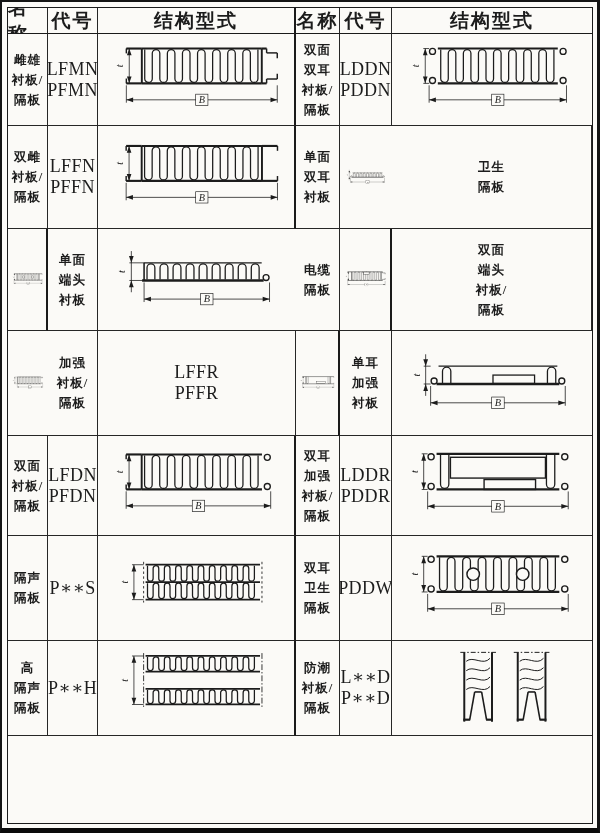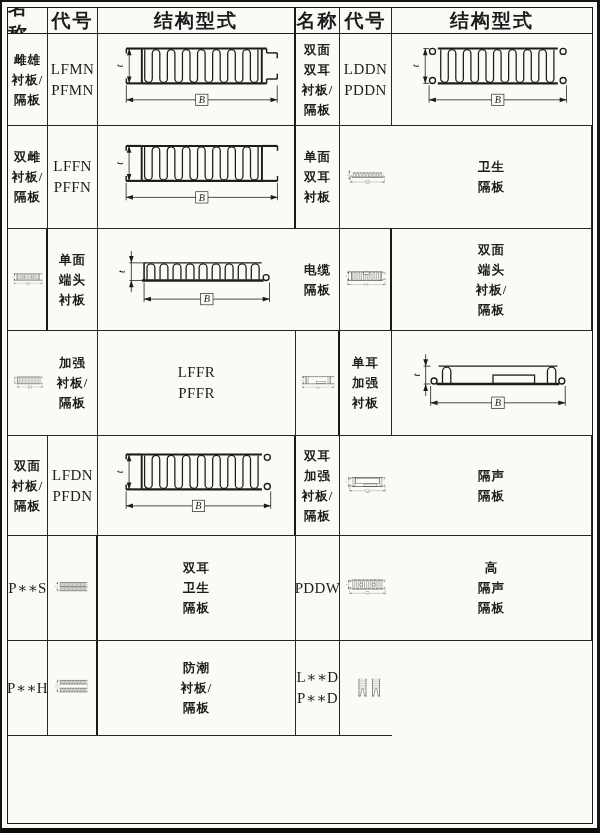--- a/index.html
+++ b/index.html
@@ -17,21 +17,21 @@
   }
   .c{
     border-right:1px solid #262626;border-bottom:1px solid #262626;
     display:flex;flex-direction:column;align-items:center;justify-content:center;
     box-sizing:border-box;overflow:hidden;
   }
   .c.mid{border-right:2.4px solid #1a1a1a;}
   .c.last{border-right:none;}
   .c.hdr{border-bottom:1.6px solid #1a1a1a;font-weight:bold;font-size:19px;letter-spacing:2px;}
   .c.nm{font-weight:bold;font-size:12.5px;line-height:20px;letter-spacing:1px;text-align:center;}
-  .c.cd{font-size:15px;line-height:21px;letter-spacing:.4px;text-align:center;}
+  .c.cd{font-size:18px;line-height:21px;letter-spacing:.4px;text-align:center;}
   .c.dg{padding:1px;}
   .c.dg svg{width:100%;height:100%;display:block;}
 </style>
 </head>
 <body>
 
 <div class="sheet">
   <div class="grid" id="spec-table">
     <div class="c hdr">名称</div>
     <div class="c hdr">代号</div>
@@ -428,20 +428,24 @@
           <polygon points="31,14 28.6,21 33.4,21" fill="#1c1c1c"></polygon>
           <polygon points="31,50 28.6,43 33.4,43" fill="#1c1c1c"></polygon>
           <text font-family="&quot;Liberation Serif&quot;,&quot;DejaVu Serif&quot;,serif" font-size="10.5" font-style="italic" fill="#1c1c1c" text-anchor="middle" transform="translate(25,32) rotate(-90)">t</text>
         </svg>
       </div>
       <div class="c nm">
         <div>双耳</div>
         <div>加强</div>
         <div>衬板/</div>
         <div>隔板</div>
+      </div>
+      <div class="c cd">
+        <div>LDDR</div>
+        <div>PDDR</div>
       </div>
       <div class="c dg last">
         <svg viewBox="0 0 200 92" preserveAspectRatio="xMidYMid meet">
           <line x1="44" y1="14" x2="168" y2="14" stroke="#1c1c1c" stroke-width="2.2" fill="none"></line>
           <line x1="44" y1="50" x2="168" y2="50" stroke="#1c1c1c" stroke-width="2.2" fill="none"></line>
           <path d="M48,15 V44.8 A4.2,4.2 0 0 0 56.4,44.8 V19.2 V15" stroke="#1c1c1c" stroke-width="1.3" fill="none"></path>
           <path d="M155,15 V44.8 A4.2,4.2 0 0 0 163.4,44.8 V19.2 V15" stroke="#1c1c1c" stroke-width="1.3" fill="none"></path>
           <rect x="58" y="17.5" width="96" height="21" stroke="#1c1c1c" stroke-width="1.4" fill="none"></rect>
           <rect x="92" y="40" width="52" height="10" stroke="#1c1c1c" stroke-width="1.4" fill="none"></rect>
           <circle cx="38.5" cy="17" r="3.1" stroke="#1c1c1c" stroke-width="1.4" fill="none"></circle>

